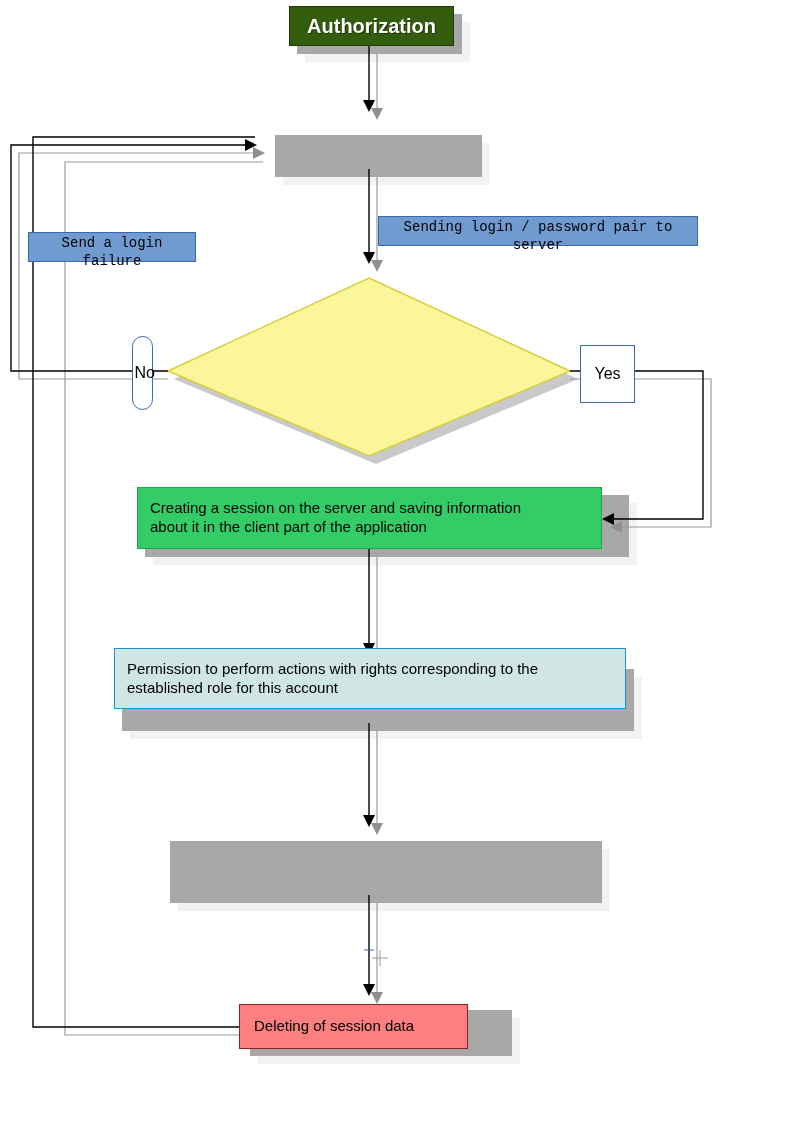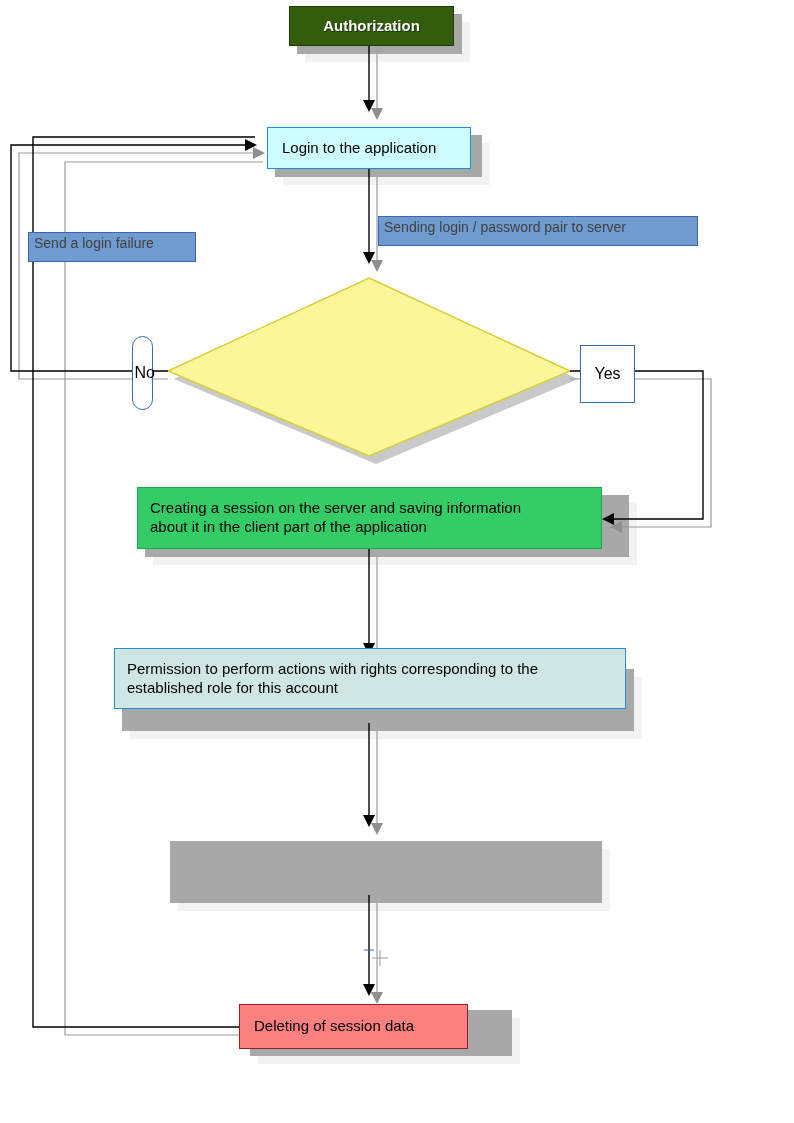--- a/index.html
+++ b/index.html
@@ -41,21 +41,21 @@
 
   
   .n-authorization {
     background: #335c0d;
     border: 1px solid #1e3a06;
     justify-content: center;
   }
   .n-authorization .node-text {
     color: #ffffff;
     font-weight: bold;
-    font-size: 15px;
+    font-size: 20px;
     text-align: center;
     text-shadow: 1px 1px 0 rgba(0,0,0,0.45);
   }
 
   
   .n-cyan {
     background: #ccfcff;
     border: 1px solid #1f8fd6;
     padding: 0 14px;
   }
@@ -82,23 +82,24 @@
   }
 
   
   .n-note {
     background: #6f9bd1;
     border: 1px solid #3a68a8;
     align-items: flex-start;
     padding: 2px 5px 0 5px;
   }
   .n-note .node-text {
-    font-family: Liberation Sans, sans-serif;
+    font-family: Liberation Mono, monospace;
     font-size: 14px;
-    color: #404040;
+    color: #000000;
+    text-align: center;
   }
 
   
   .n-label {
     background: #ffffff;
     border: 1px solid #3a68a8;
     justify-content: center;
     align-items: center;
     z-index: 6;
   }
@@ -202,23 +203,20 @@
       <line x1="364" y1="950" x2="374" y2="950" stroke="#3a68a8"></line>
       <line x1="372" y1="958" x2="388" y2="958" stroke="#9a9a9a"></line>
       <line x1="380" y1="950" x2="380" y2="966" stroke="#9a9a9a"></line>
     </g>
   </svg>
 
   <div class="node n-authorization" style="left:289px; top:6px; width:165px; height:40px;">
     <div class="node-text">Authorization</div>
   </div>
 
-  <div class="node n-cyan" style="left:267px; top:127px; width:204px; height:42px;">
-    <div class="node-text">Login to the application</div>
-  </div>
 
 
   <div class="node n-green" style="left:137px; top:487px; width:465px; height:62px;">
     <div class="node-text">Creating a session on the server and saving information
 about it in the client part of the application</div>
   </div>
 
   <div class="node n-teal" style="left:114px; top:648px; width:512px; height:61px;">
     <div class="node-text">Permission to perform actions with rights corresponding to the
 established role for this account</div>

